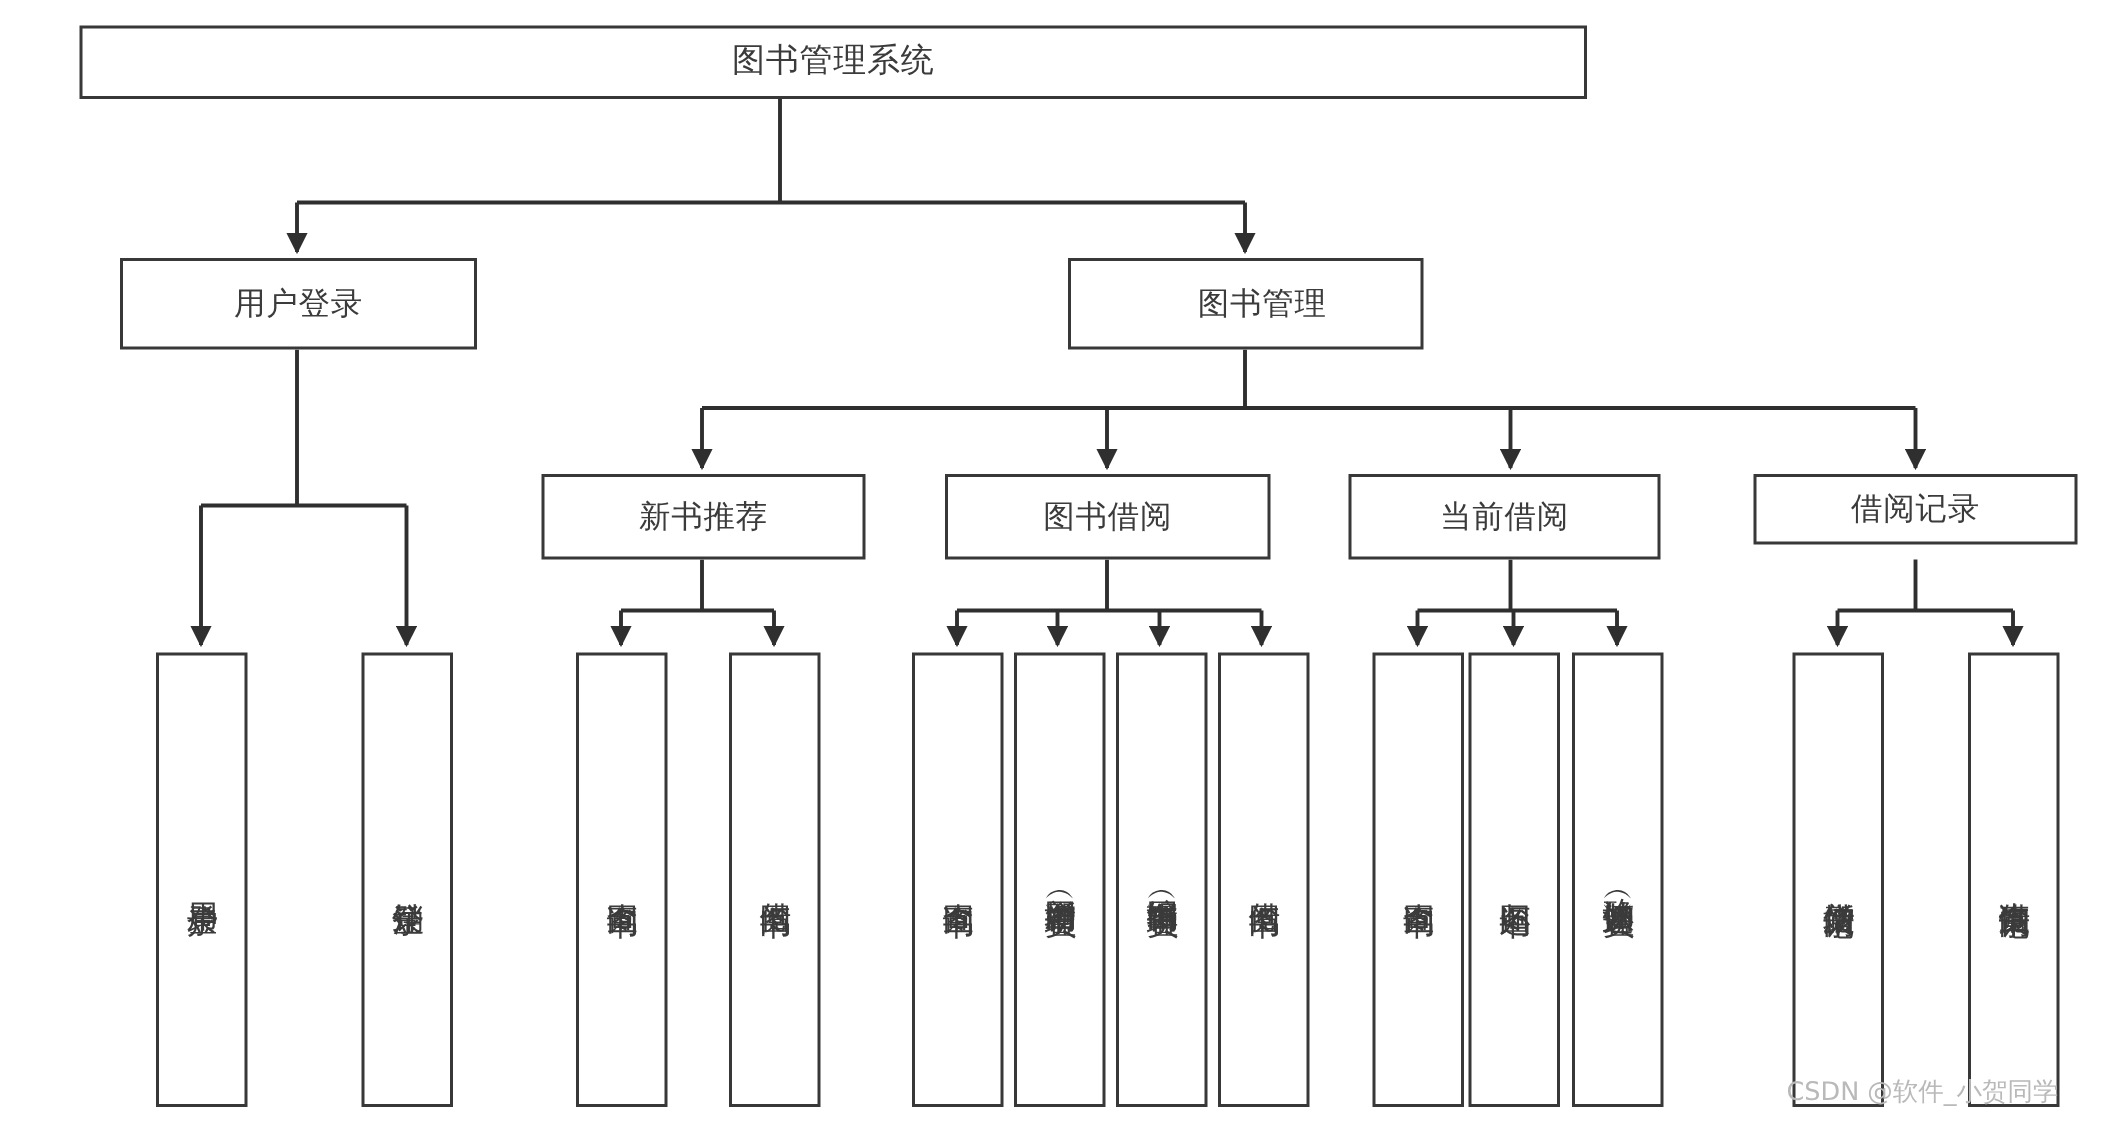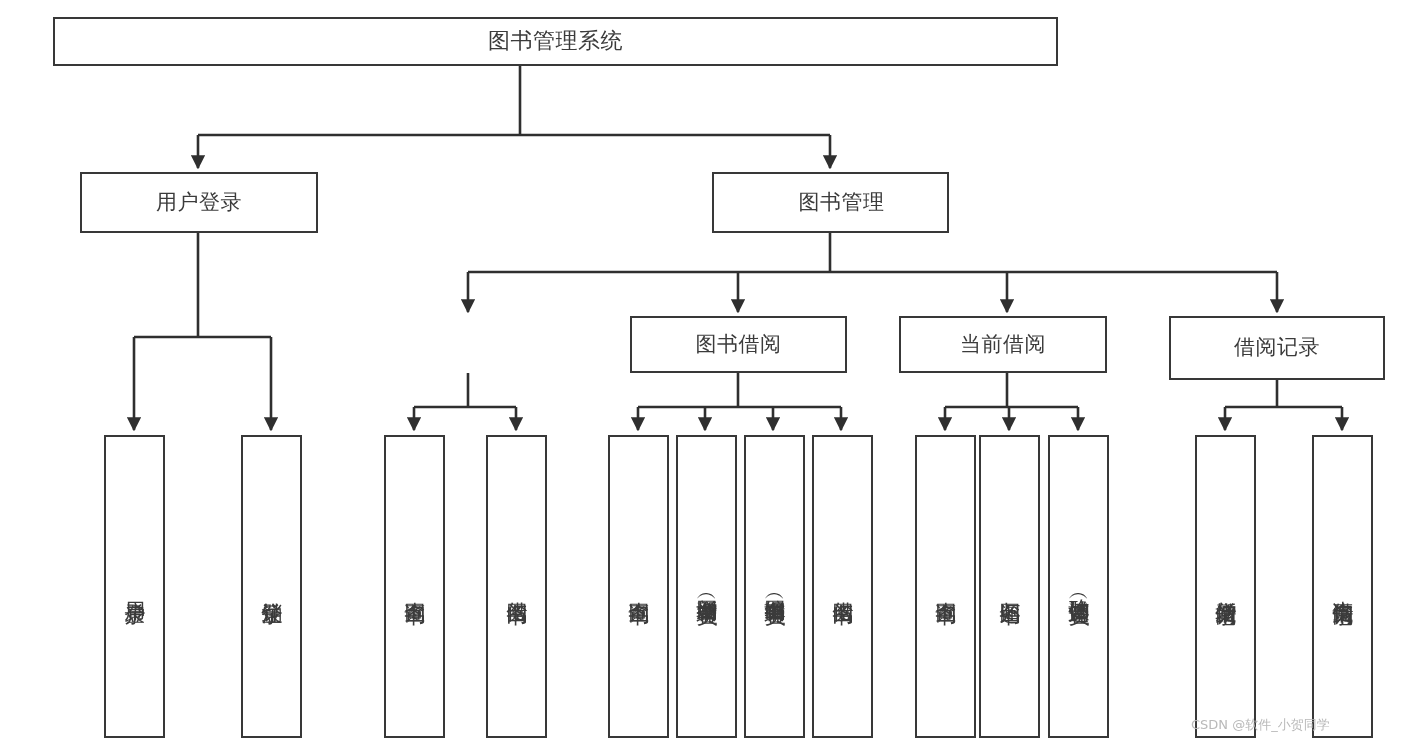--- a/index.html
+++ b/index.html
@@ -58,21 +58,21 @@
     text-orientation: upright;
     white-space: nowrap;
     font-size: 21px;
     line-height: 1.28;
     letter-spacing: 1px;
     color: #3b3b3b;
   }
   .watermark {
     position: absolute;
     color: #b9b9b9;
-    font-size: 13px;
+    font-size: 17px;
     white-space: nowrap;
     z-index: 6;
     font-family: "DejaVu Sans", "Liberation Sans", sans-serif;
   }
 </style>
 </head>
 <body>
 
 <div id="canvas">
 
@@ -130,27 +130,30 @@
     <span class="node-label">图书管理系统</span>
   </div>
 
   <div class="node level1" style="left:80px; top:172px; width:238px; height:61px;">
     <span class="node-label">用户登录</span>
   </div>
   <div class="node level1" style="left:712px; top:172px; width:237px; height:61px;padding-left:22px;">
     <span class="node-label">图书管理</span>
   </div>
 
+  <div class="node level2" style="left:361px; top:316px; width:216px; height:57px;">
+    <span class="node-label">新书推荐</span>
+  </div>
   <div class="node level2" style="left:630px; top:316px; width:217px; height:57px;">
     <span class="node-label">图书借阅</span>
   </div>
   <div class="node level2" style="left:899px; top:316px; width:208px; height:57px;">
     <span class="node-label">当前借阅</span>
   </div>
-  <div class="node level2" style="left:1169px; top:316px; width:216px; height:64px;">
+  <div class="node level2" style="left:1169px; top:316px; width:216px; height:47px;">
     <span class="node-label">借阅记录</span>
   </div>
 
   <div class="node leaf" style="left:104px; top:435px; width:61px; height:303px;">
     <span class="node-label">用户登录</span>
   </div>
   <div class="node leaf" style="left:241px; top:435px; width:61px; height:303px;">
     <span class="node-label">注销登录</span>
   </div>
 

